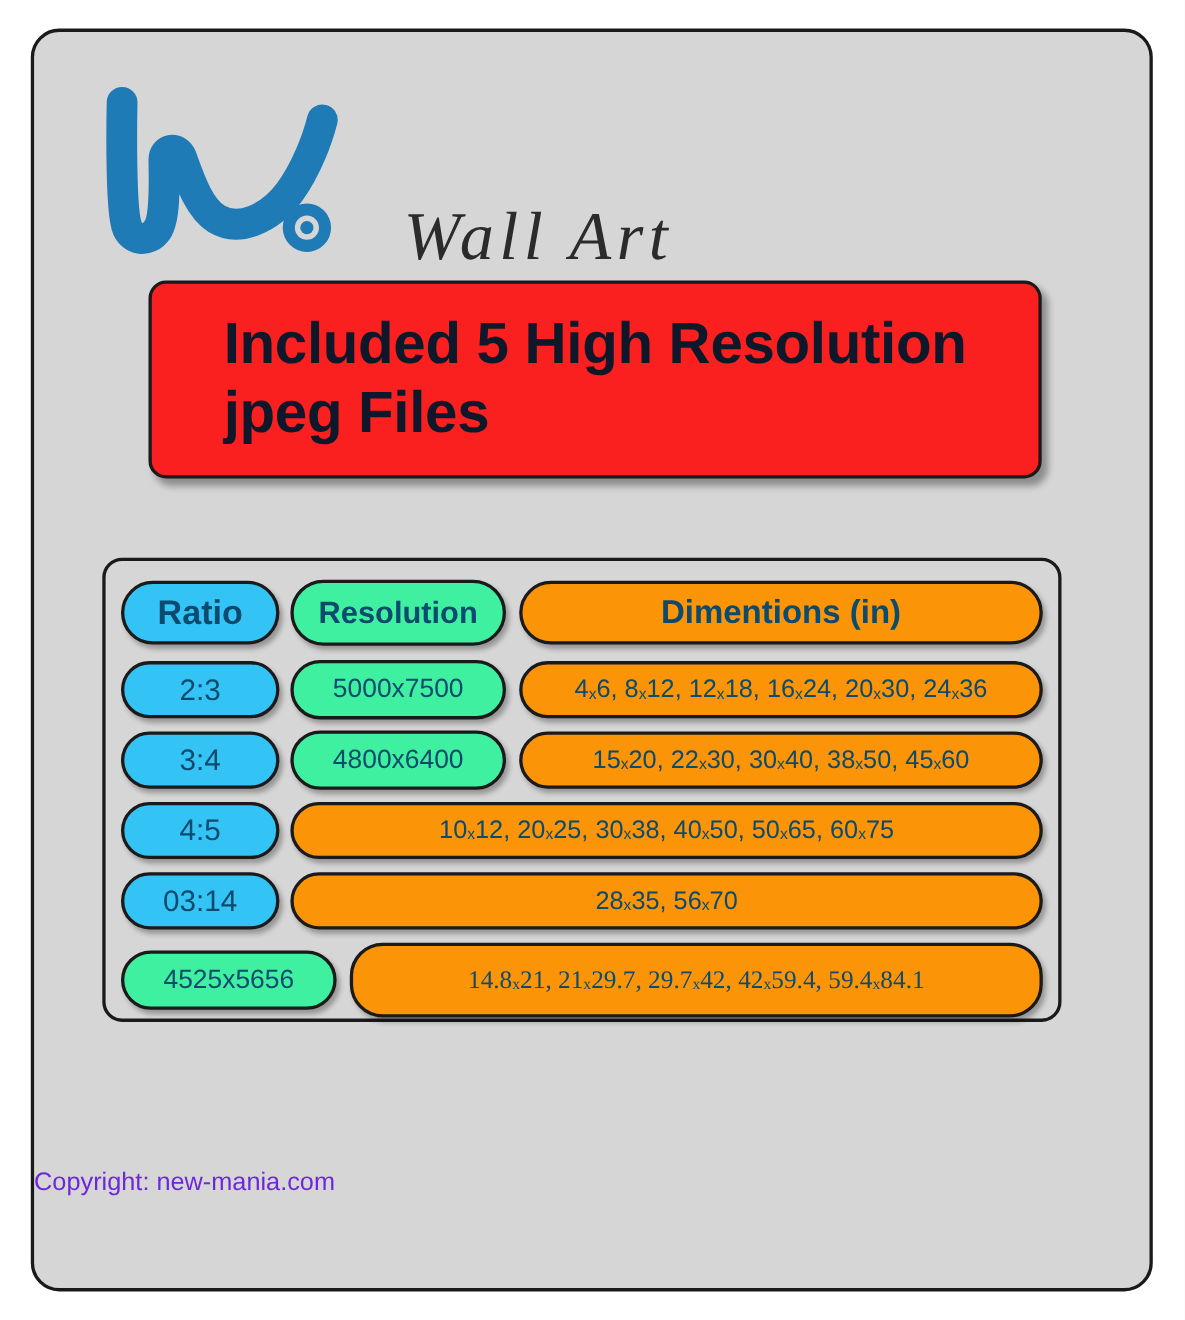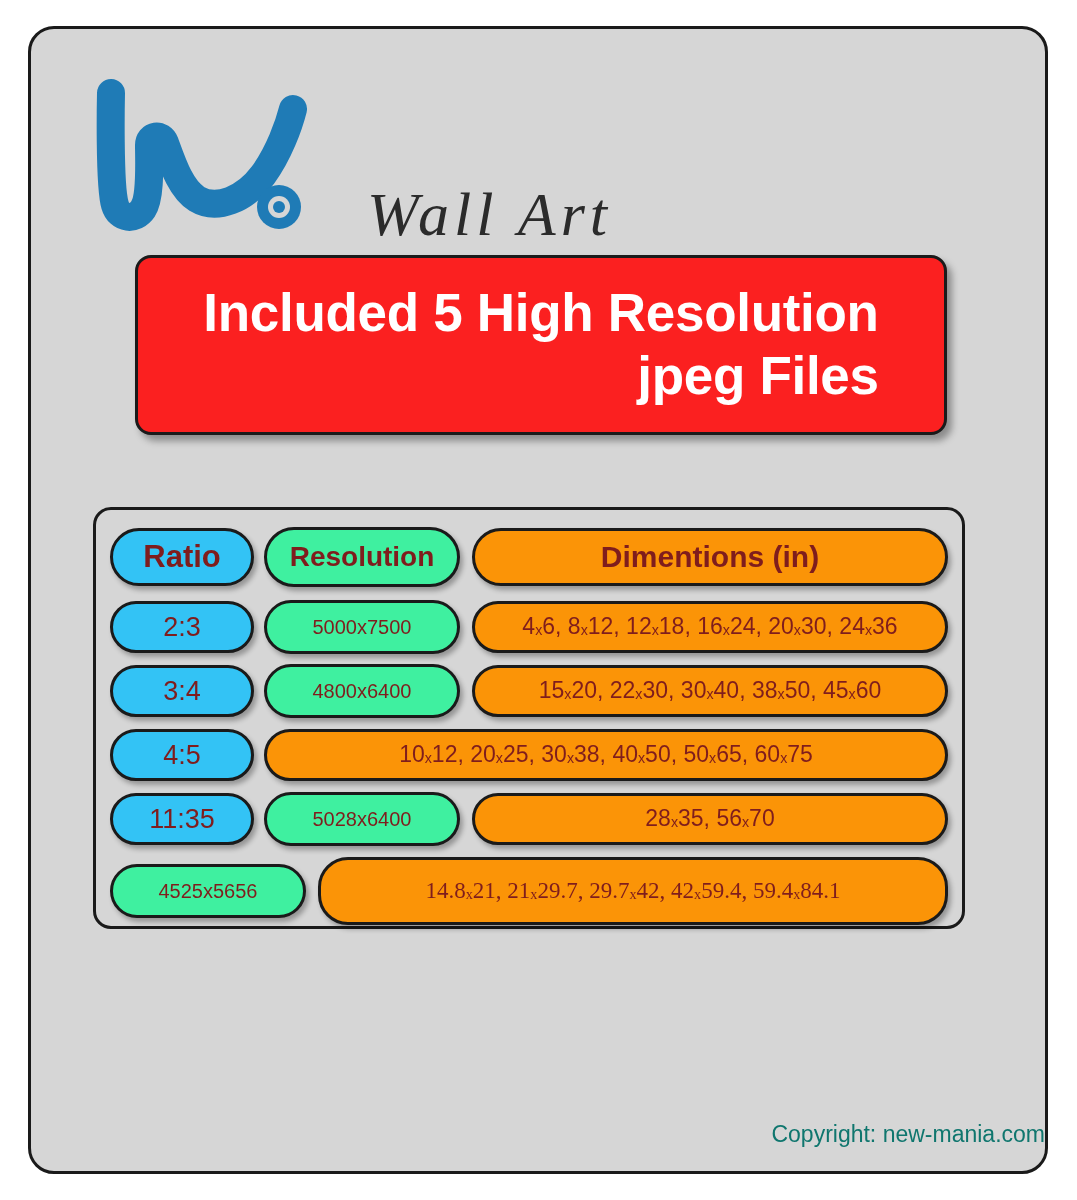--- a/index.html
+++ b/index.html
@@ -62,25 +62,25 @@
     background: #fb2020;
     border: 3px solid #1a1a1a;
     border-radius: 16px;
     box-shadow: 5px 6px 7px rgba(0,0,0,0.35);
     display: flex;
     align-items: center;
     justify-content: center;
     box-sizing: border-box;
   }
   .banner-text {
-    color: #ffffff;
+    color: #0f172a;
     font-size: 53px;
     font-weight: bold;
     line-height: 1.18;
-    text-align: right;
+    text-align: left;
     letter-spacing: -0.3px;
     padding: 0 24px;
   }
 
   
   .table-panel {
     position: absolute;
     left: 62px;
     top: 478px;
     width: 872px;
@@ -101,38 +101,38 @@
   .row:last-child { margin-bottom: 0; }
 
   .pill {
     border: 3px solid #1a1a1a;
     border-radius: 30px;
     box-sizing: border-box;
     display: flex;
     align-items: center;
     justify-content: center;
     box-shadow: 3px 4px 5px rgba(0,0,0,0.30);
-    color: #7f1d1d;
+    color: #0c4a6e;
     text-align: center;
   }
 
   .c-ratio {
     width: 144px;
     min-width: 144px;
     height: 52px;
     background: #33c3f5;
     font-size: 27px;
     margin-right: 10px;
   }
   .c-res {
     width: 196px;
     min-width: 196px;
     height: 54px;
     background: #3ff0a0;
-    font-size: 20px;
+    font-size: 24px;
     margin-right: 12px;
   }
   .c-dim {
     flex: 1;
     height: 52px;
     background: #fb9407;
     font-size: 23px;
     padding: 0 12px;
     line-height: 1.18;
   }
@@ -160,25 +160,25 @@
   .row.tall .c-dim { height: 68px; font-family: Liberation Serif, serif; }
 
   .dim-text { display: block; width: 100%; }
 
   .sub { font-size: 0.62em; vertical-align: -1px; }
 
   
   .copyright {
     position: absolute;
     left: 0;
-    top: 1092px;
+    top: 1032px;
     width: 100%;
-    text-align: right;
+    text-align: left;
     font-size: 23px;
-    color: #0f766e;
+    color: #6d28d9;
   }
 </style>
 </head>
 <body>
 
 <div class="page">
   <div class="card">
 
     <div class="logo">
       <svg width="230" height="170" viewBox="0 0 230 170" xmlns="http://www.w3.org/2000/svg">
@@ -231,22 +231,21 @@
       </div>
 
       <div class="row">
         <div class="pill c-ratio">4:5</div>
         <div class="pill c-dim">
             <span class="dim-text">10<span class="sub">x</span>12, 20<span class="sub">x</span>25, 30<span class="sub">x</span>38, 40<span class="sub">x</span>50, 50<span class="sub">x</span>65, 60<span class="sub">x</span>75</span>
           </div>
       </div>
 
       <div class="row">
-        <div class="pill c-ratio">11:35</div>
-        <div class="pill c-res">5028x6400</div>
+        <div class="pill c-ratio">03:14</div>
         <div class="pill c-dim">
             <span class="dim-text">28<span class="sub">x</span>35, 56<span class="sub">x</span>70</span>
           </div>
       </div>
 
       <div class="row tall">
         <div class="pill c-res">4525x5656</div>
         <div class="pill c-dim">
             <span class="dim-text">14.8<span class="sub">x</span>21, 21<span class="sub">x</span>29.7, 29.7<span class="sub">x</span>42, 42<span class="sub">x</span>59.4, 59.4<span class="sub">x</span>84.1</span>
           </div>

